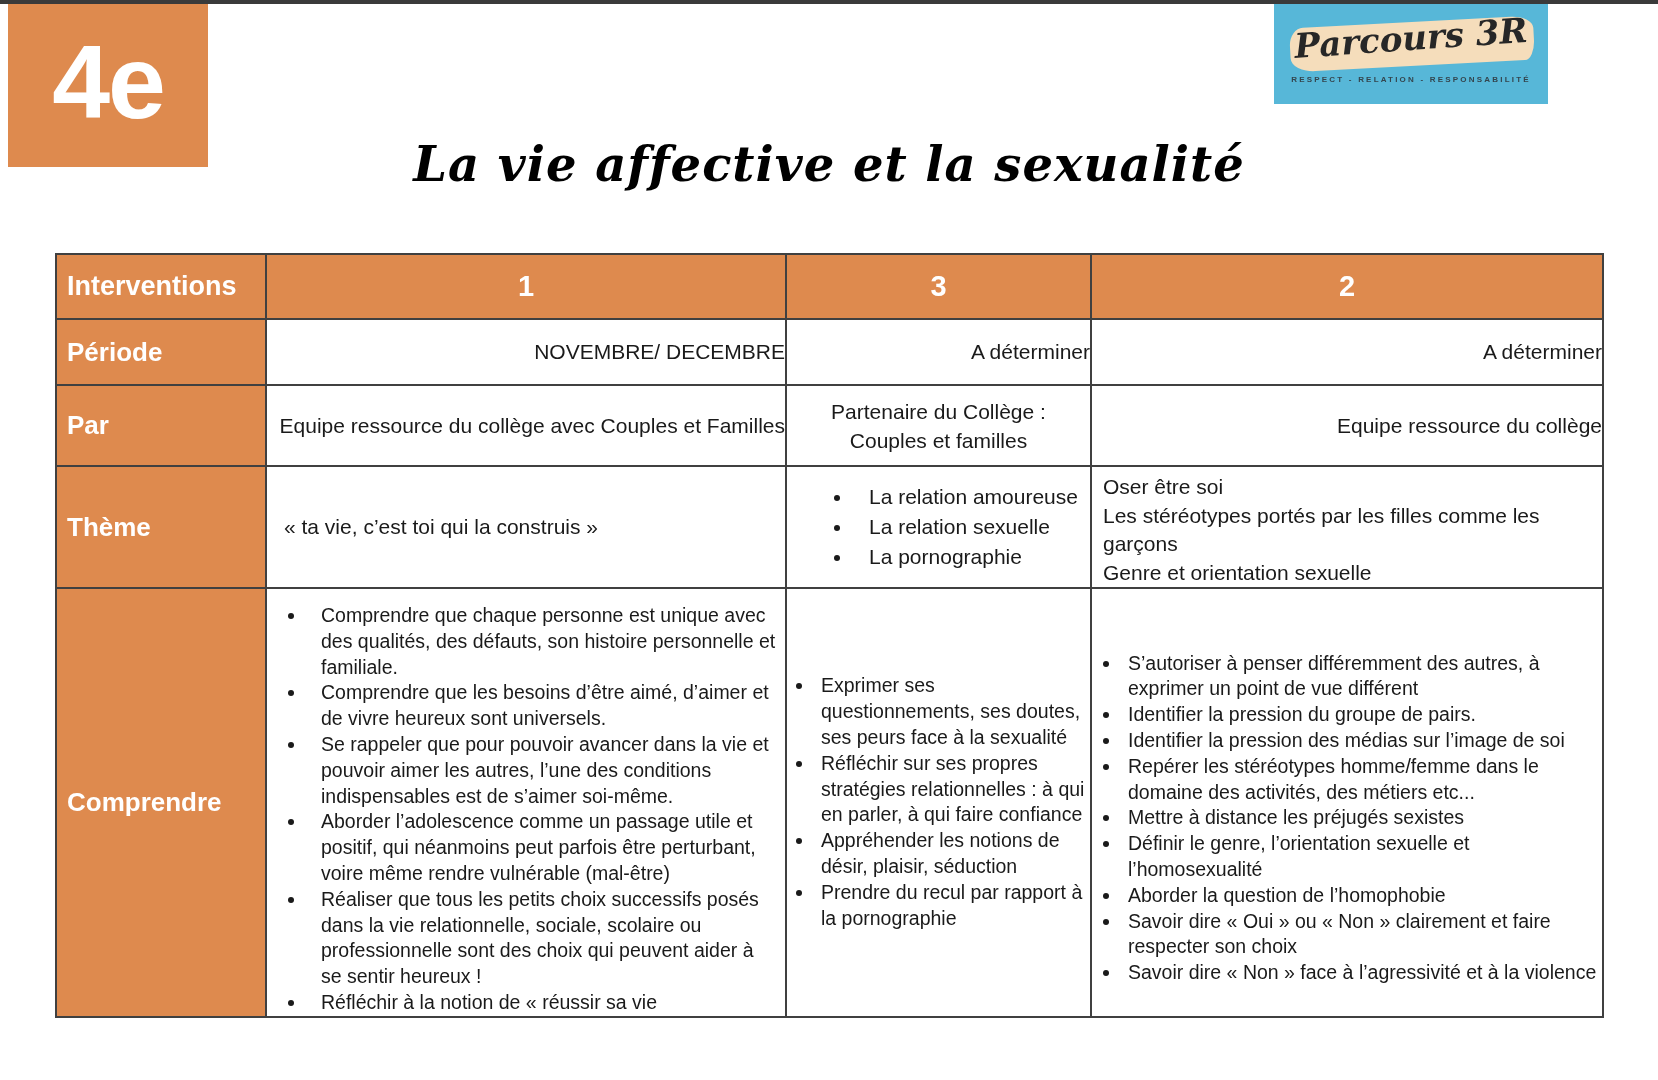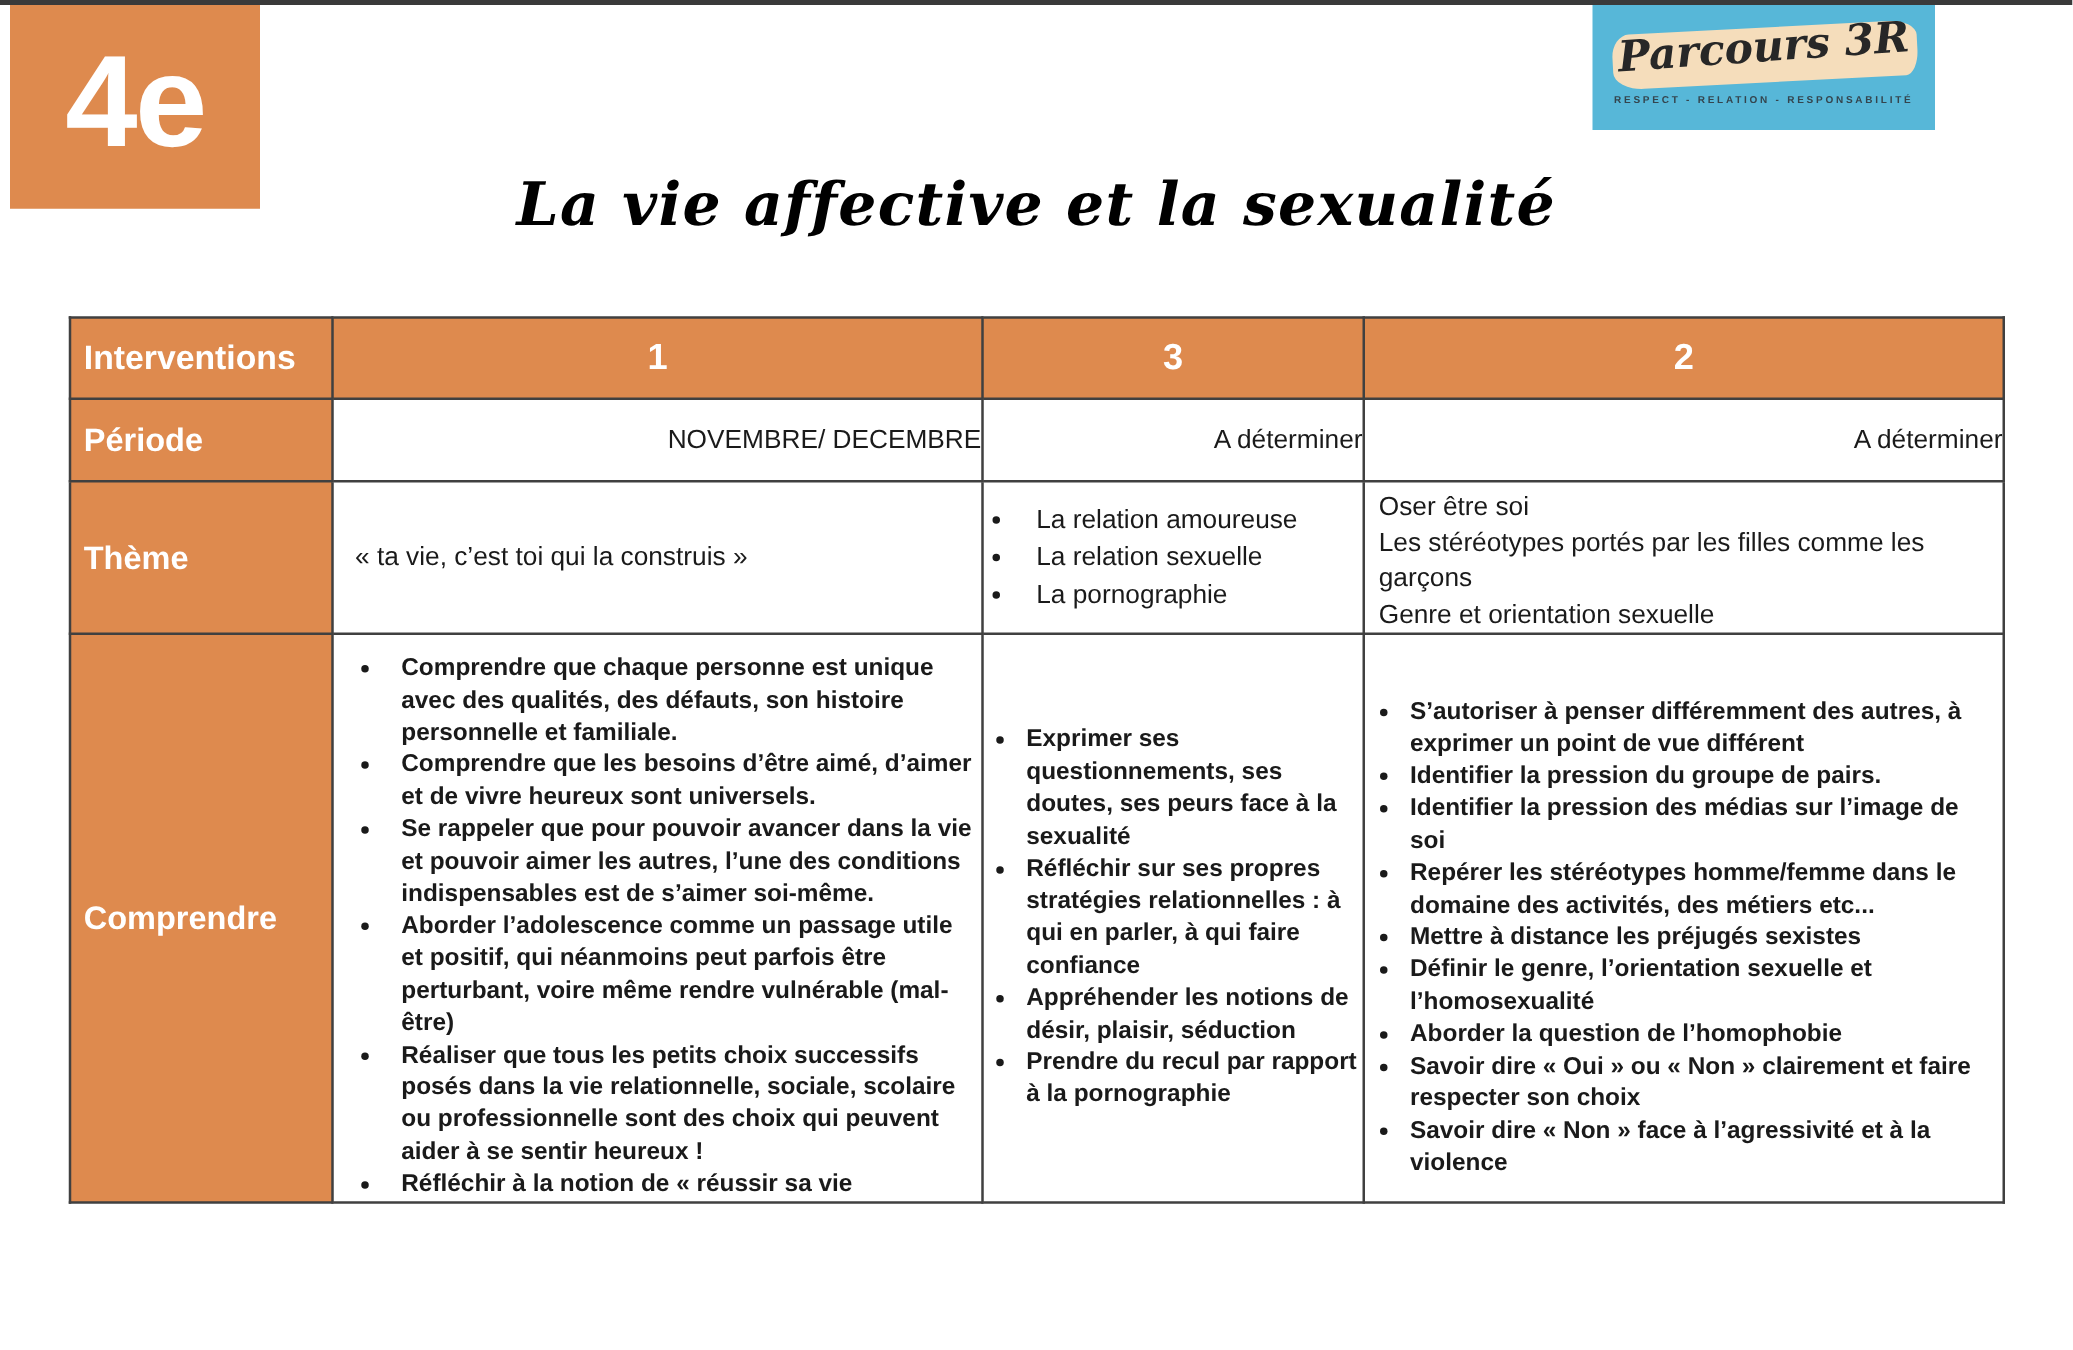--- a/index.html
+++ b/index.html
@@ -46,28 +46,28 @@
   tr.r-head td { background:#de8a4e; color:#ffffff; text-align:center;
                  font-size:29px; font-weight:bold; }
   tr.r-head th.lab { font-size:27px; }
 
   td.center { text-align:right; font-size:21px; }
   td.cell { font-size:21px; }
 
   .par-lines div { text-align:center; line-height:29px; }
 
   td.theme-a { padding-left:17px; font-size:21px; }
-  td.theme-b ul { list-style:disc; padding-left:26px; }
+  td.theme-b ul { list-style:disc; padding-left:66px; }
   td.theme-b li { padding-left:16px; font-size:21px; line-height:30px; }
   td.theme-c { vertical-align:top; padding:6px 8px 0 11px; }
   td.theme-c div { font-size:21px; line-height:28.5px; }
 
   td.obj { vertical-align:top; font-size:19.5px; }
   td.obj ul { list-style:disc; }
-  td.obj li { line-height:25.8px;font-weight:bold; }
+  td.obj li { line-height:25.8px; }
   td.obj-a { padding:14px 6px 0 0; }
   td.obj-a ul { padding-left:40px; }
   td.obj-a li { padding-left:14px; }
   td.obj-b { vertical-align:middle; padding:4px 4px 4px 0; }
   td.obj-b ul { padding-left:28px; }
   td.obj-b li { padding-left:6px; }
   td.obj-c { padding:8px 4px 0 0; }
   td.obj-c ul { padding-left:30px;margin-top:24px; }
   td.obj-c li { padding-left:6px; }
 </style>
@@ -105,20 +105,29 @@
         <td>2</td>
       </tr>
 
       <tr style="height:66px;">
         <th class="lab">Période</th>
         <td class="center">NOVEMBRE/ DECEMBRE</td>
         <td class="center">A déterminer</td>
         <td class="center">A déterminer</td>
       </tr>
 
+      <tr style="height:81px;">
+        <th class="lab">Par</th>
+        <td class="center">Equipe ressource du collège avec Couples et Familles</td>
+        <td class="cell par-lines">
+            <div>Partenaire du Collège :</div>
+            <div>Couples et familles</div>
+          </td>
+        <td class="center">Equipe ressource du collège</td>
+      </tr>
 
       <tr style="height:113px;">
         <th class="lab">Thème</th>
         <td class="theme-a">« ta vie, c’est toi qui la construis »</td>
         <td class="theme-b">
           <ul>
               <li>La relation amoureuse</li>
               <li>La relation sexuelle</li>
               <li>La pornographie</li>
             </ul>

